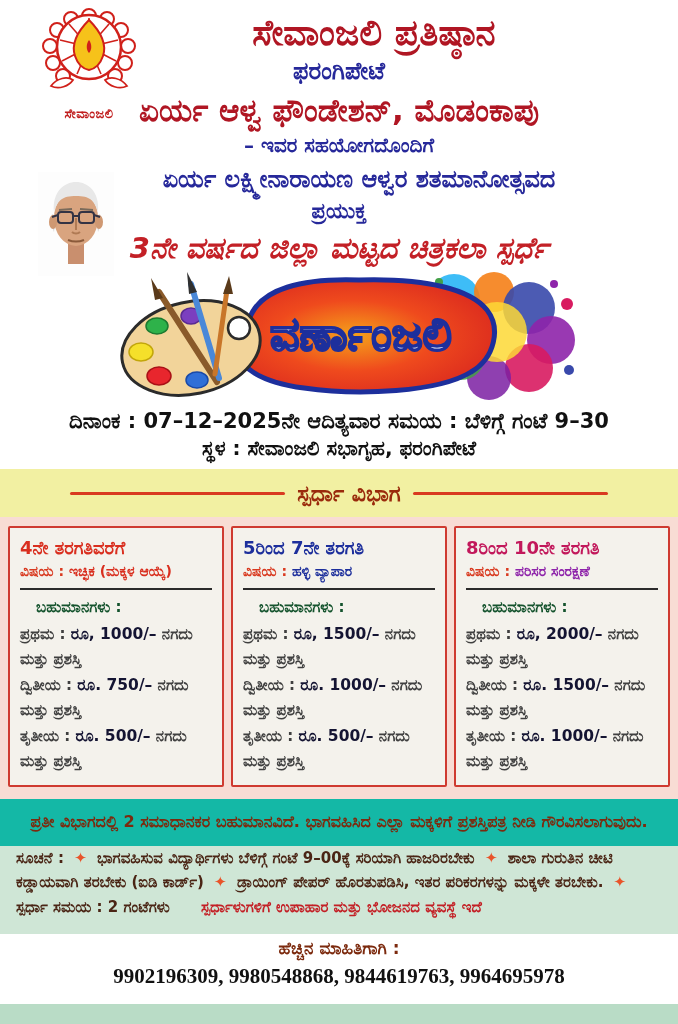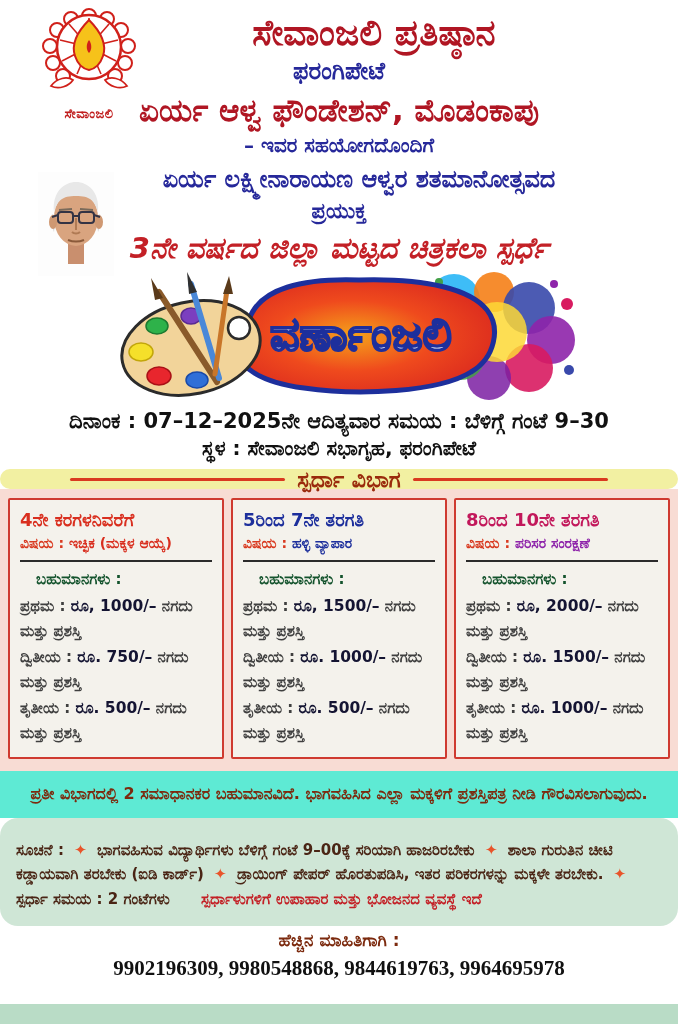--- a/index.html
+++ b/index.html
@@ -26,21 +26,21 @@
   
   .banner{height:132px;text-align:center;margin-top:4px;}
 
   
   .schedule{text-align:center;color:#111111;font-weight:bold;padding:4px 0 6px 0;}
   .schedule .line1{font-size:21px;margin:3px 0;}
   .schedule .line2{font-size:20px;margin:3px 0;}
 
   
   .section-band{
-    background:#f2f0a2;height:20px;display:flex;align-items:center;justify-content:center;gap:12px;border-radius:16px;
+    background:#f2f0a2;height:48px;display:flex;align-items:center;justify-content:center;gap:12px;
   }
   .section-band .rule{height:3px;background:#d93a20;border-radius:2px;}
   .rule-left{width:215px;}
   .rule-right{width:195px;}
   .section-title{color:#9a2a0c;font-weight:bold;font-size:22px;white-space:nowrap;}
 
   
   .cats{background:#f8dcd4;padding:9px 8px 12px 8px;display:grid;grid-template-columns:1fr 1fr 1fr;gap:7px;}
   .cat-box{background:#f4f2ec;border:2px solid #cf3a30;border-radius:2px;padding:9px 8px 10px 10px;}
   .cat-grade{font-weight:bold;font-size:18px;line-height:1.2;margin-bottom:4px;}
@@ -50,26 +50,26 @@
   .cat-3 .cat-grade{color:#c2185b;}
   .cat-3 .subj-val{color:#8e24aa;}
   .subj-label{color:#d93a20;}
   .cat-divider{border:none;border-top:2.5px solid #2b2b2b;margin:8px 2px 8px 0;}
   .prizes-label{color:#14532d;font-weight:bold;font-size:15px;margin:2px 0 6px 16px;}
   .prize{color:#3f3f3f;font-weight:bold;font-size:15px;line-height:1.6;margin:0 0 2px 0;}
   .prize .amt{color:#141432;font-size:15.5px;}
 
   
   .consolation{
-    background:#5eead4;color:#7c2a0e;font-weight:bold;font-size:16px;
+    background:#14b8a6;color:#7c2a0e;font-weight:bold;font-size:16px;
     text-align:center;padding:13px 8px;line-height:1.3;
   }
 
   
-  .notes-wrap{background:#cfe6d6;padding:20px 16px 14px 16px;border-radius:18px;}
+  .notes-wrap{background:#cfe6d6;padding:0 16px 14px 16px;}
   .notes{color:#4a2515;font-weight:bold;font-size:15px;line-height:1.65;margin:0;text-align:left;}
   .sparkle{color:#e8542a;margin:0 5px;font-size:15px;}
   .notes-highlight{color:#c32026;margin-left:26px;}
 
   
   .footer{text-align:center;padding-top:2px;}
   .footer-label{color:#7c2a0e;font-weight:bold;font-size:17px;margin:2px 0 6px 0;}
   .footer-phones{color:#111111;font-weight:bold;font-size:21px;font-family:"Liberation Serif","DejaVu Serif",serif;}
   .bottom-strip{position:absolute;left:0;bottom:0;width:678px;height:20px;background:#b9dcc6;}
 </style>
@@ -218,21 +218,21 @@
 
   <div class="section-band">
     <div class="rule rule-left"></div>
     <div class="section-title">ಸ್ಪರ್ಧಾ ವಿಭಾಗ</div>
     <div class="rule rule-right"></div>
   </div>
 
   <div class="cats">
 
     <div class="cat-box cat-1">
-      <div class="cat-grade">4ನೇ ಕರಗಳನಿವರೆಗೆ</div>
+      <div class="cat-grade">4ನೇ ತರಗತಿವರೆಗೆ</div>
       <div class="cat-subject">
         <span class="subj-label">ವಿಷಯ :</span>
         <span class="subj-val">ಇಚ್ಛಿಕ (ಮಕ್ಕಳ ಆಯ್ಕೆ)</span>
       </div>
       <hr class="cat-divider">
       <div class="prizes-label">ಬಹುಮಾನಗಳು :</div>
       <p class="prize">
         <span>ಪ್ರಥಮ :</span>
         <span class="amt">ರೂ, 1000/–</span>
         <span>ನಗದು ಮತ್ತು ಪ್ರಶಸ್ತಿ</span>

